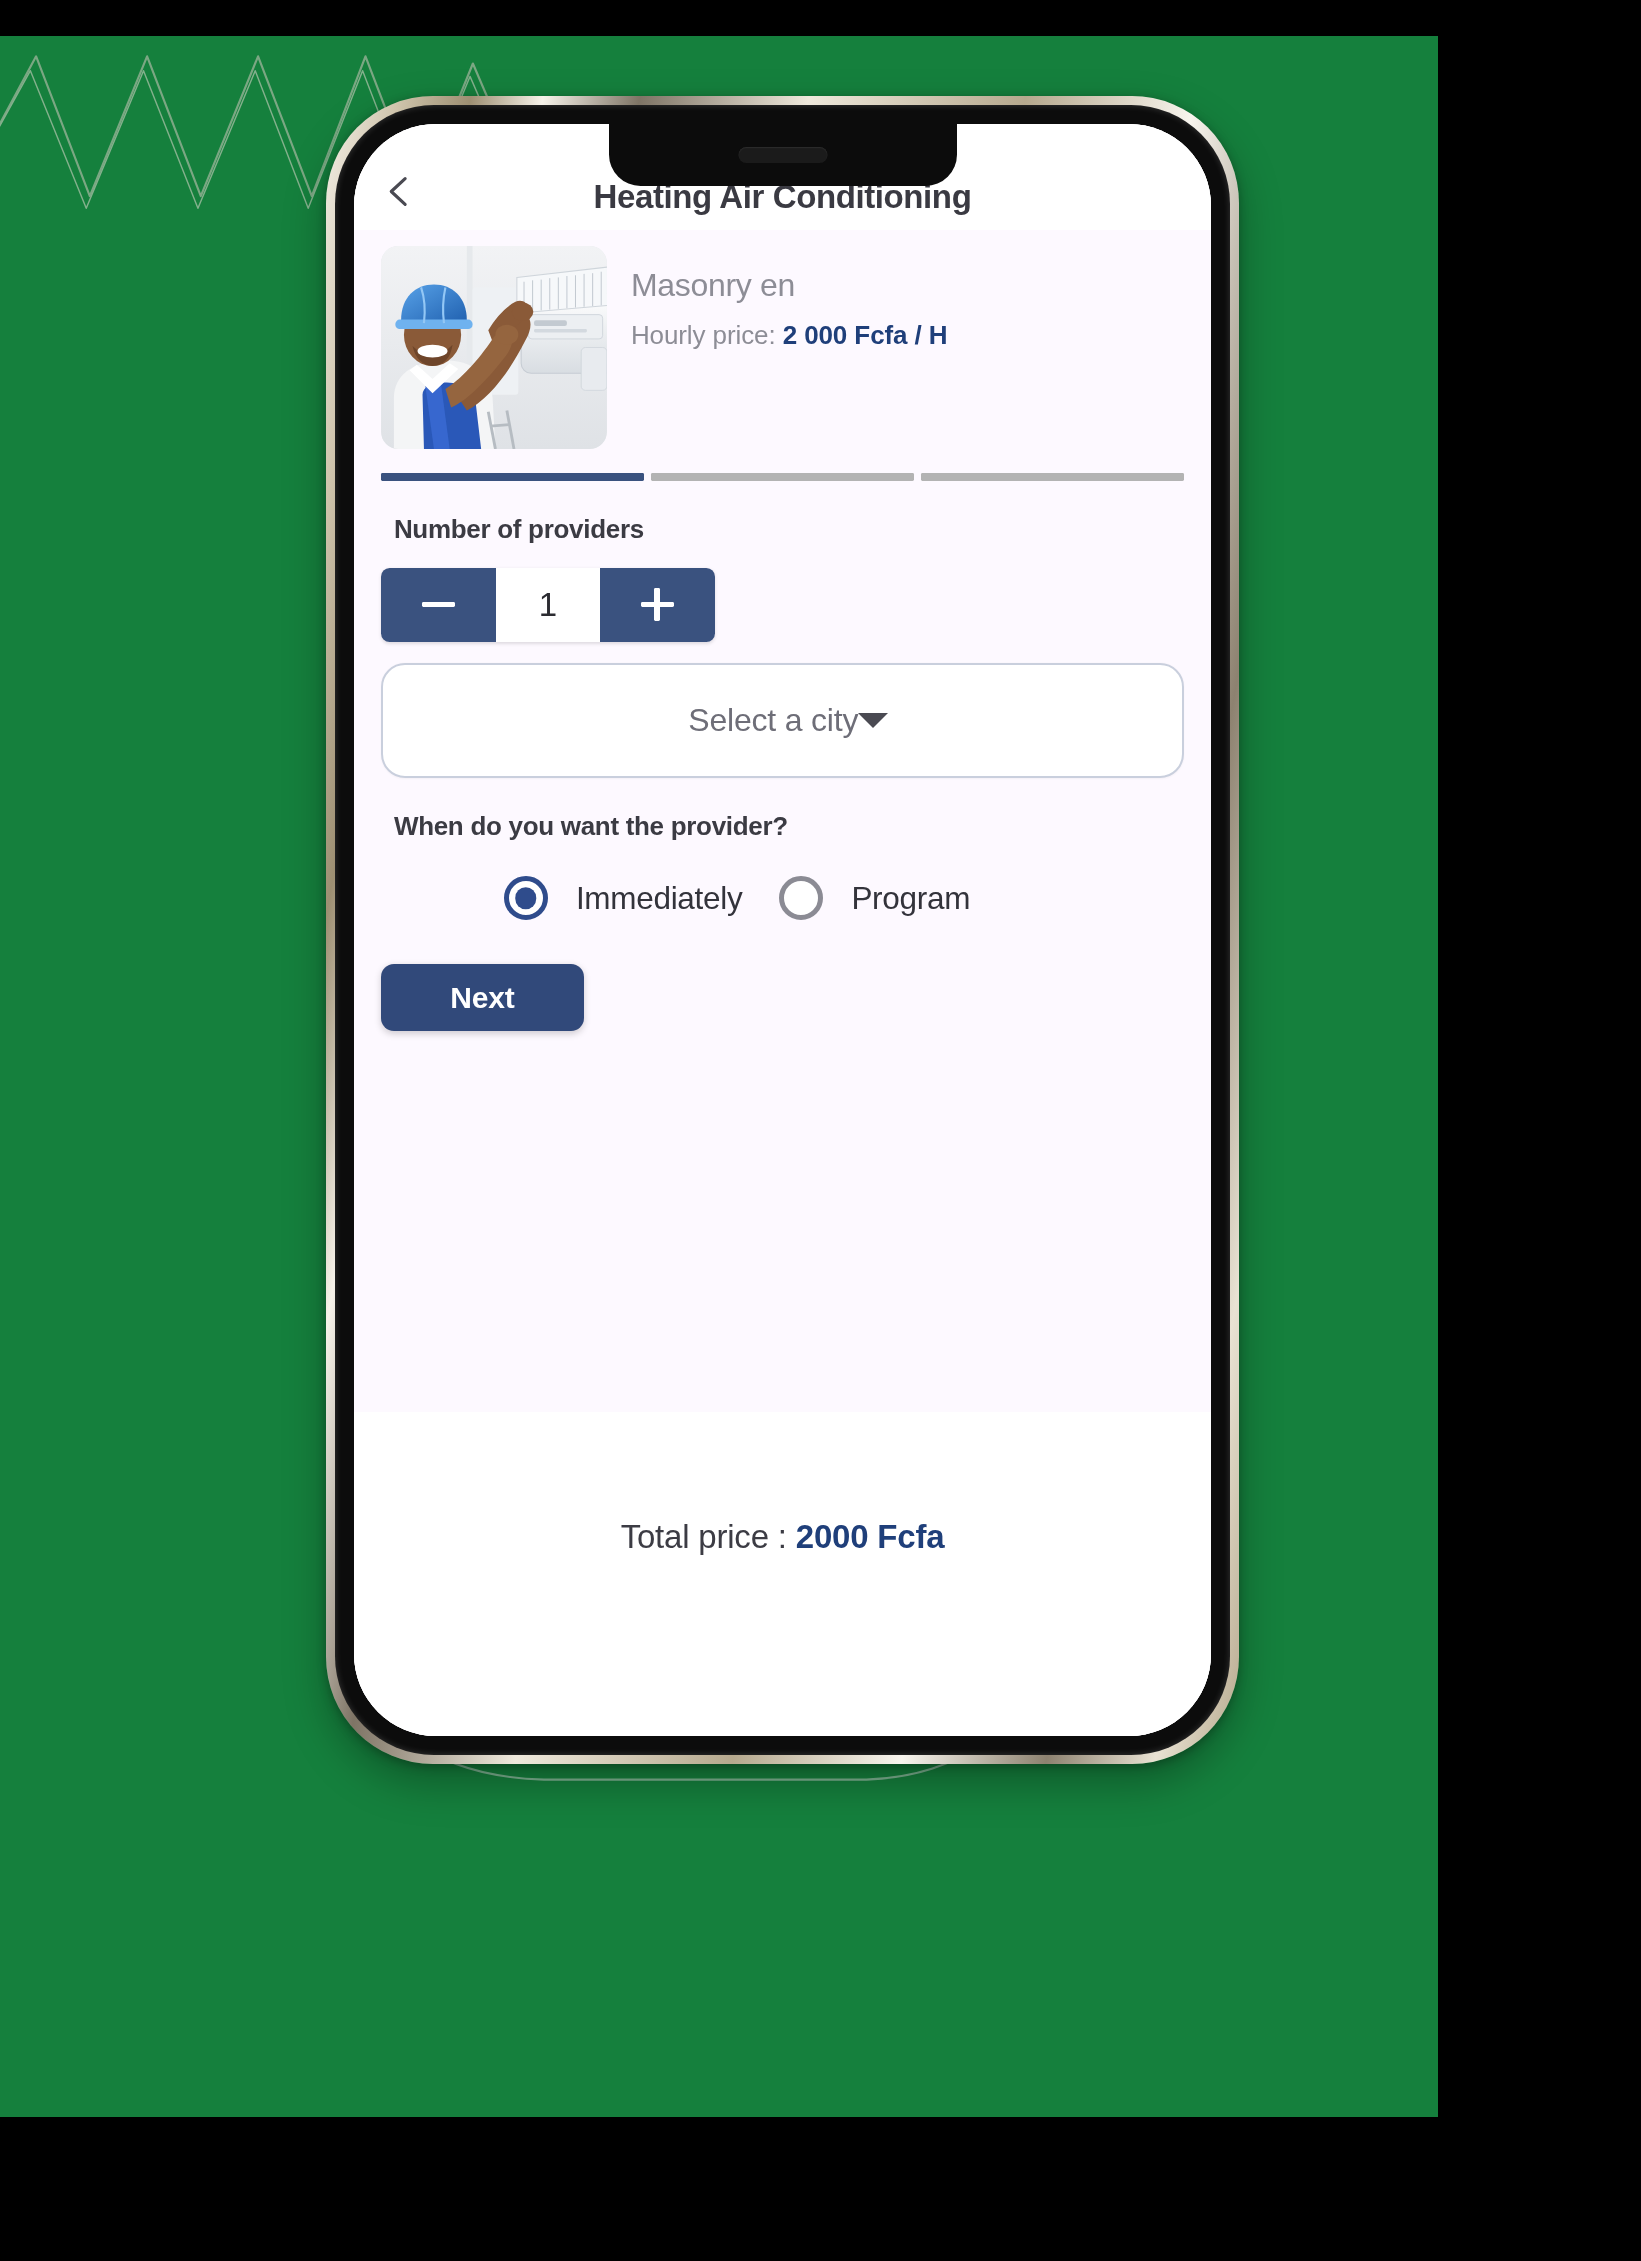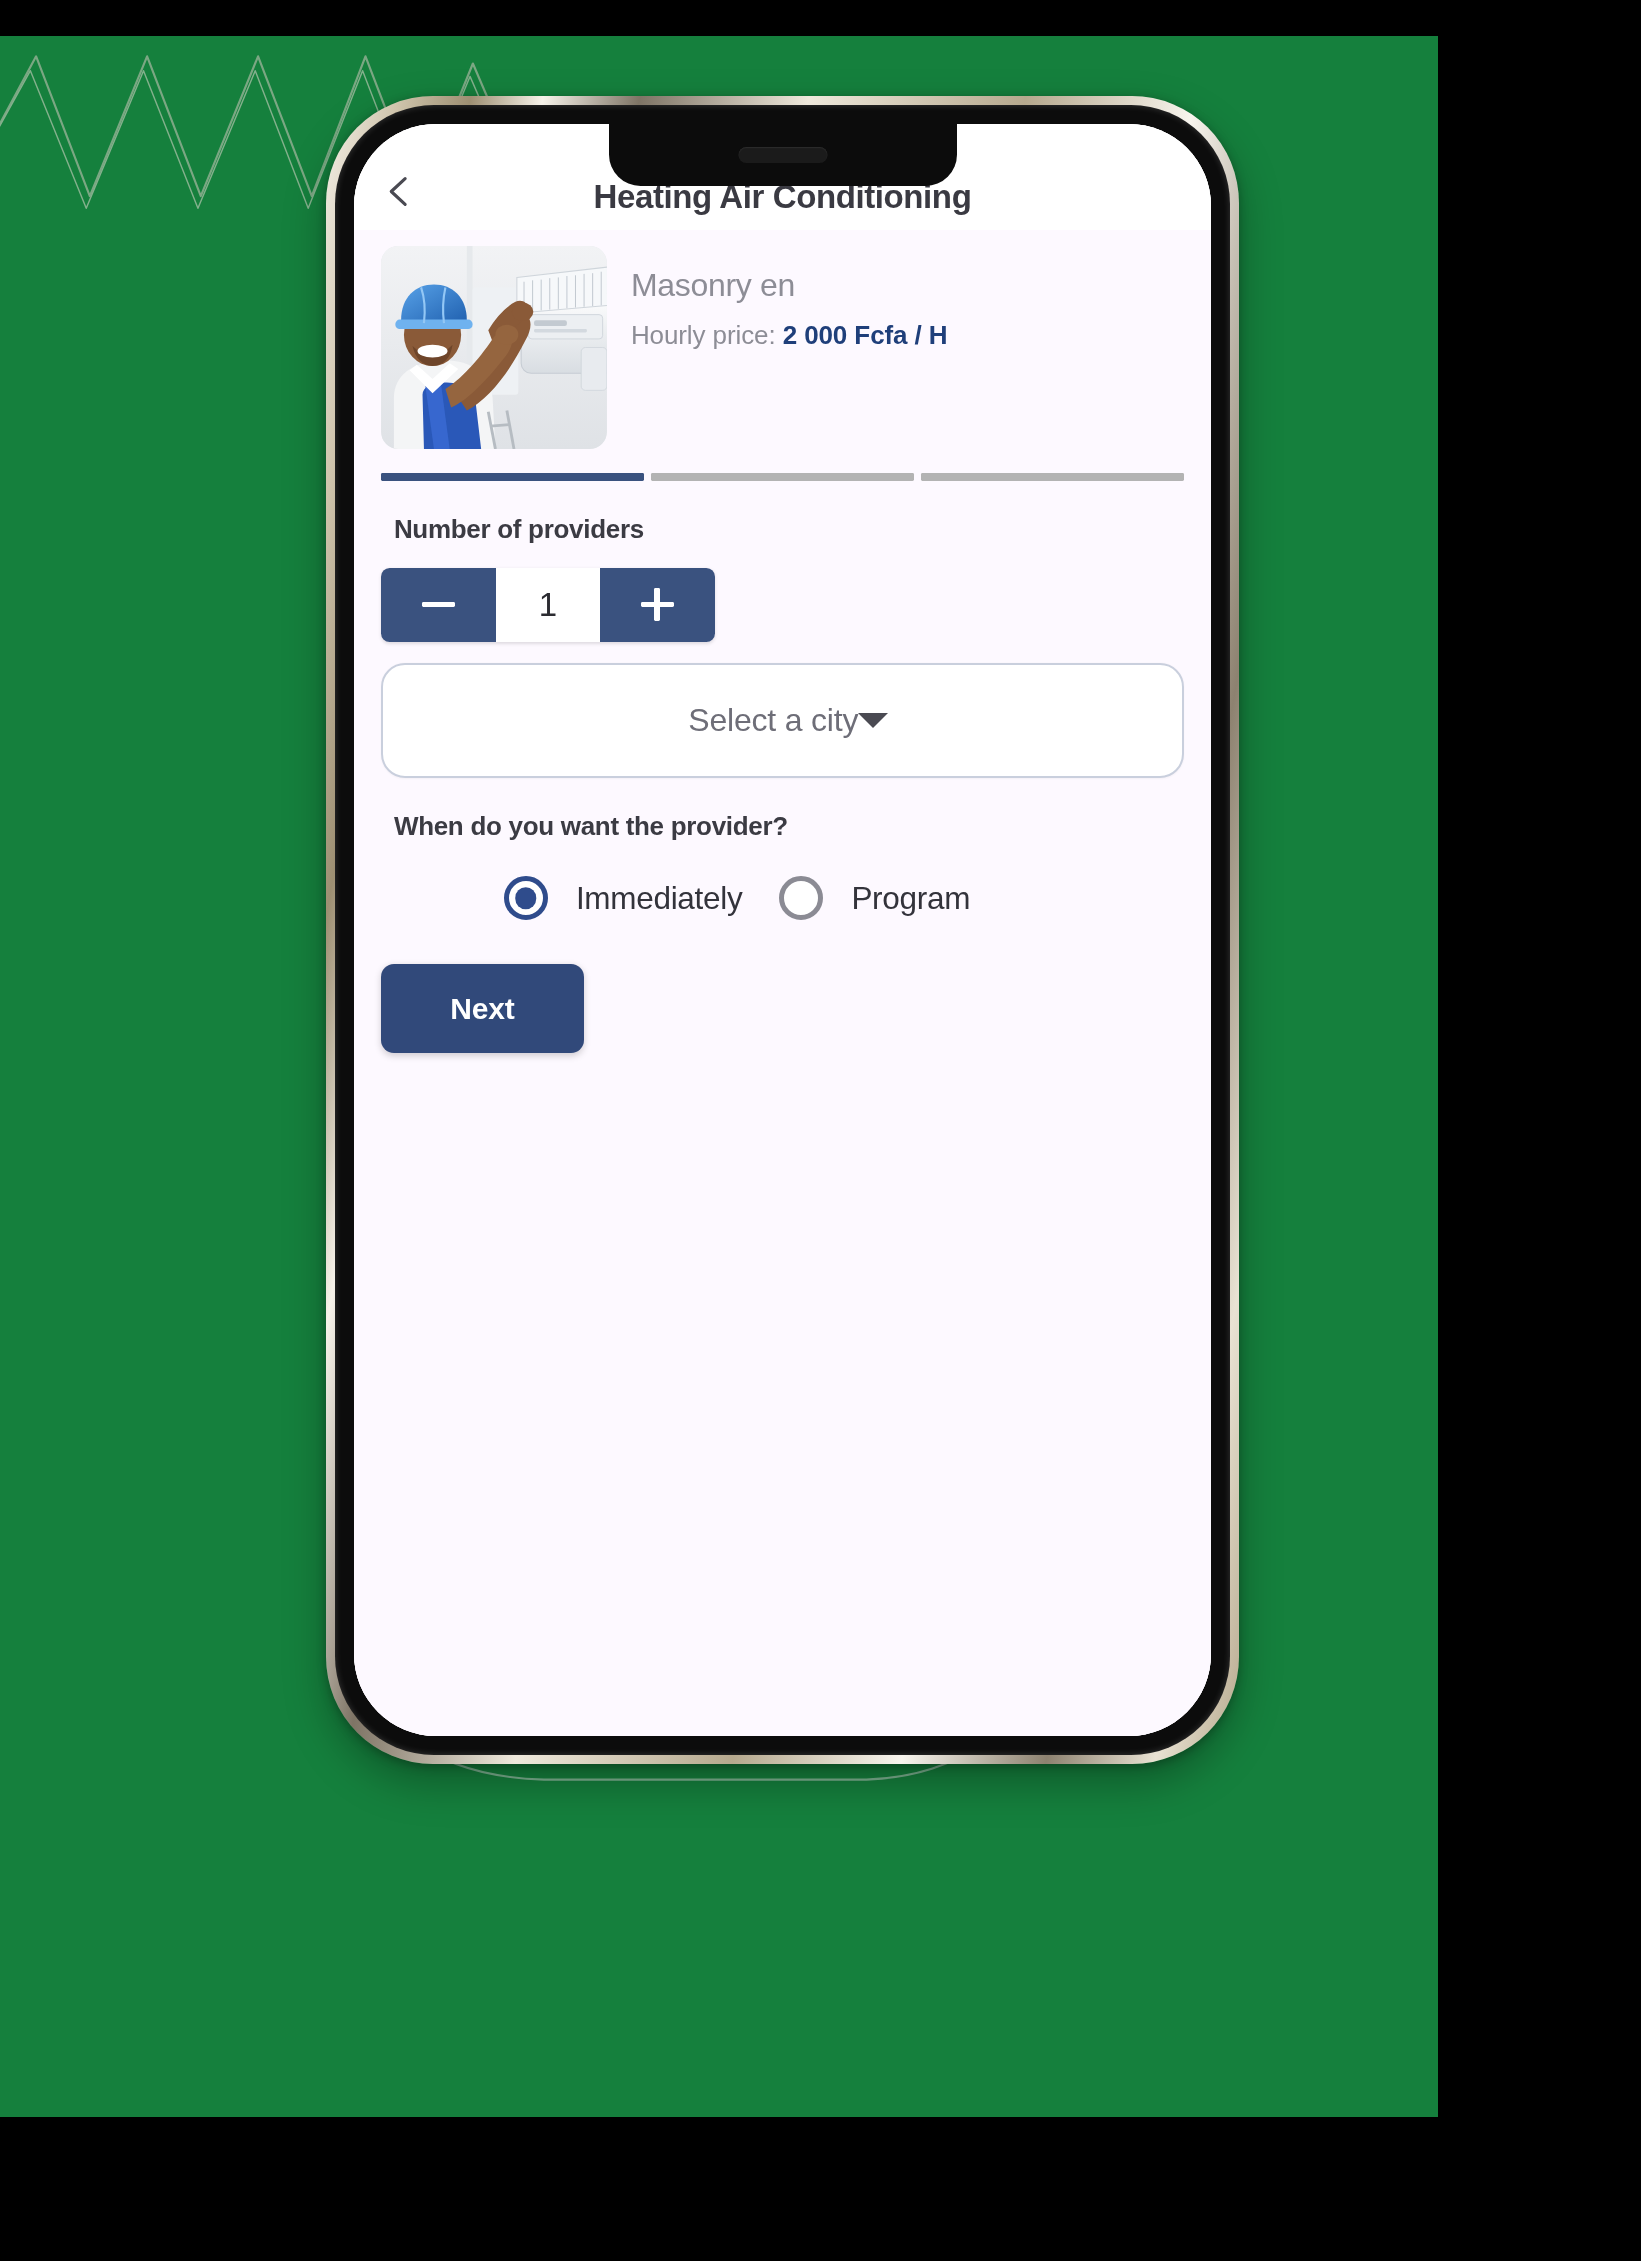--- a/index.html
+++ b/index.html
@@ -338,21 +338,21 @@
   .radio-label {
     font-size: 31.5px;
     color: #33333b;
     letter-spacing: -0.3px;
   }
 
   
   #next-btn {
     margin: 44px 0 0 27px;
     width: 203px;
-    height: 89px;
+    height: 67px;
     background: #31497a;
     border-radius: 13px;
     color: #ffffff;
     font-size: 30px;
     font-weight: 700;
     display: flex;
     align-items: center;
     justify-content: center;
     cursor: pointer;
     box-shadow: 0 2.9px 7.2px rgba(0,0,0,.18);
@@ -555,20 +555,25 @@
                   <span class="radio-dot"></span>
                   <span class="radio-label">Program</span>
                 </div>
               </div>
 
               
               <div id="next-btn">Next</div>
 
             </div>
 
+            <div id="footer">
+              <div id="total-price">
+                <span>Total price : </span><span class="amount">2000 Fcfa</span>
+              </div>
+            </div>
 
           </div>
         </div>
       </div>
     </div>
 
   </div>
 </div>
 
 

